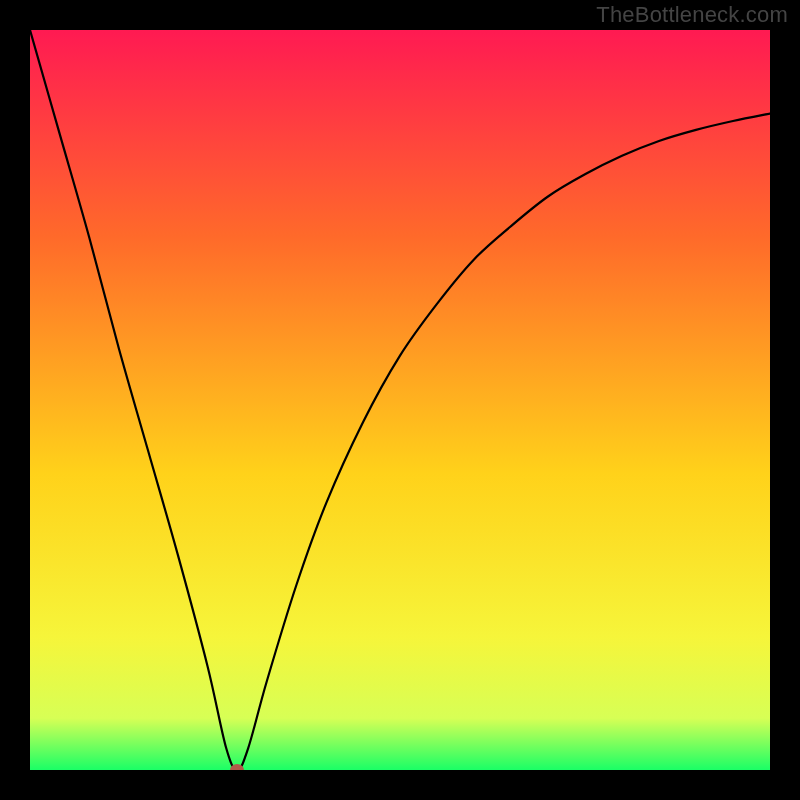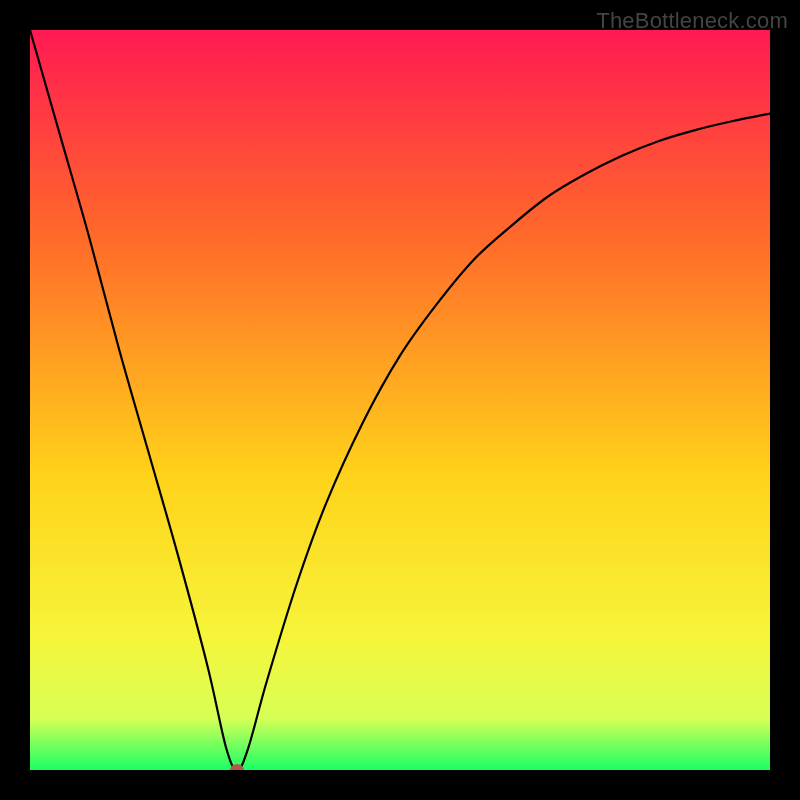--- a/index.html
+++ b/index.html
@@ -12,21 +12,21 @@
     font-family: Arial, Helvetica, sans-serif;
   }
   .frame {
     position: relative;
     width: 800px;
     height: 800px;
     background: #000;
   }
   .watermark {
     position: absolute;
-    top: 8px;
+    top: 2px;
     right: 12px;
     color: #444;
     font-size: 22px;
     font-weight: 500;
     letter-spacing: 0.2px;
     z-index: 5;
   }
   .plot-area {
     position: absolute;
     left: 30px;

